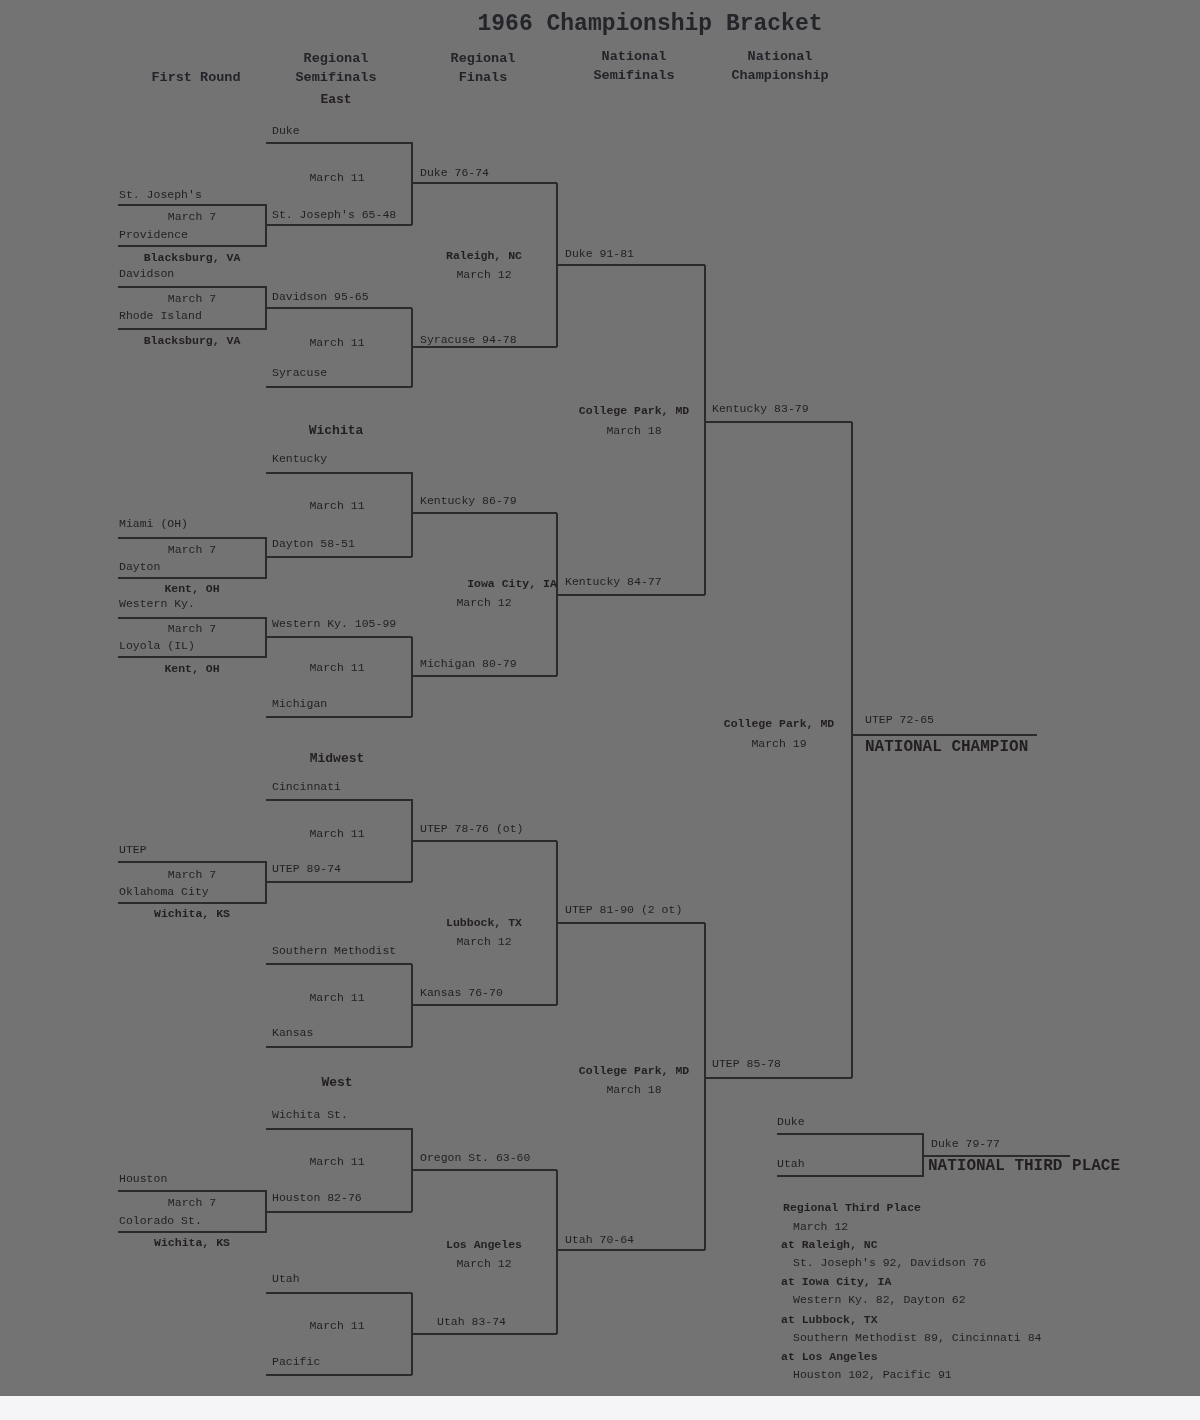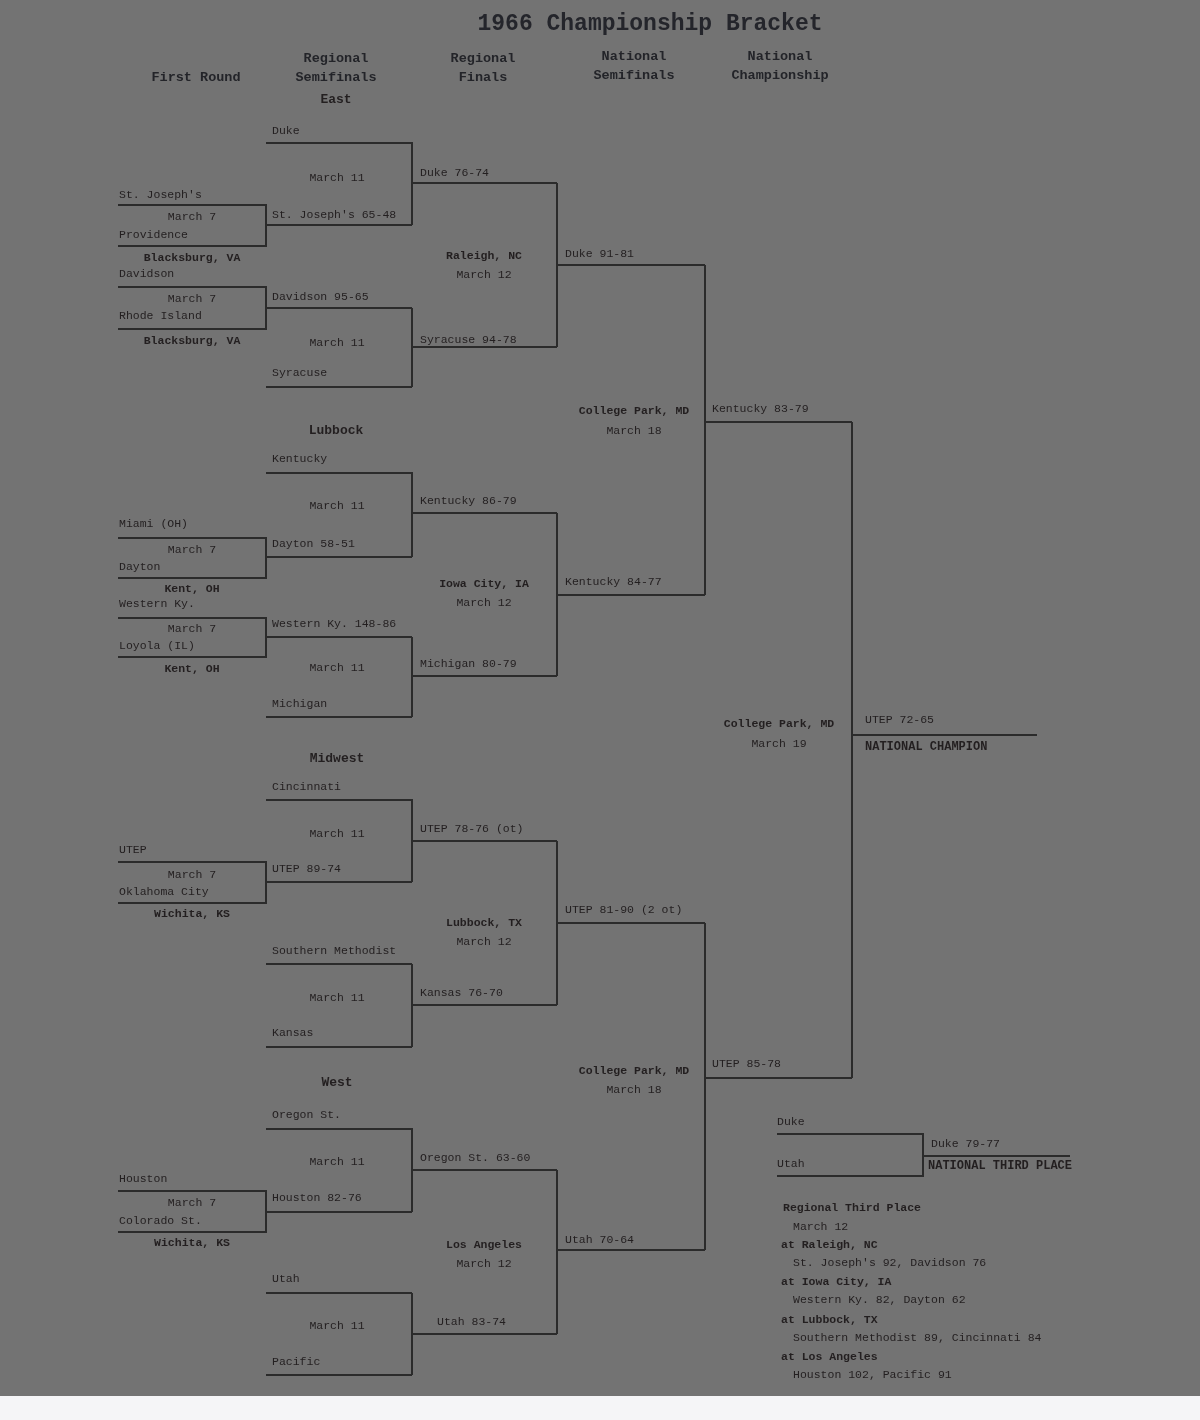--- a/index.html
+++ b/index.html
@@ -8,21 +8,21 @@
   svg.lines{position:absolute;left:0;top:0;}
   .lbl{position:absolute;font-size:11.5px;line-height:13px;white-space:nowrap;color:#231f20;}
   .b{font-weight:bold;}
   .c{transform:translateX(-50%);text-align:right;}
   .hdr{position:absolute;font-size:13.5px;line-height:19px;font-weight:bold;text-align:center;
        white-space:pre-line;transform:translateX(-50%);color:#232429;}
   .region{position:absolute;font-size:13px;font-weight:bold;transform:translateX(-50%);
           white-space:nowrap;color:#231f20;}
   .title{position:absolute;left:650px;top:11px;transform:translateX(-50%);font-size:23px;
          font-weight:bold;white-space:nowrap;color:#24252b;}
-  .cap{font-size:12px;font-weight:bold;}
+  .cap{font-size:16px;font-weight:bold;}
   .page-edge{position:absolute;left:0;top:1396px;width:1200px;height:24px;background:#f5f5f7;}
 </style>
 </head>
 <body>
 
 <div class="bracket">
 
   <svg class="lines" width="1200" height="1420" viewBox="0 0 1200 1420" fill="none" stroke="#2b2b2b" stroke-width="2" shape-rendering="crispEdges">
     <path d="M118 205H266V246H118 M266 225H412 M118 287H266V329H118 M266 308H412"></path>
     <path d="M266 143H412V225 M412 183H557 M266 387H412 M412 308V387 M412 347H557"></path>
@@ -68,38 +68,38 @@
   <div class="lbl" style="left:119px;top:309px">Rhode Island</div>
   <div class="lbl b c" style="left:192px;top:334px">Blacksburg, VA</div>
   <div class="lbl" style="left:272px;top:290px">Davidson 95-65</div>
   <div class="lbl c" style="left:337px;top:336px">March 11</div>
   <div class="lbl" style="left:272px;top:366px">Syracuse</div>
   <div class="lbl" style="left:420px;top:333px">Syracuse 94-78</div>
   <div class="lbl b c" style="left:484px;top:249px">Raleigh, NC</div>
   <div class="lbl c" style="left:484px;top:268px">March 12</div>
   <div class="lbl" style="left:565px;top:247px">Duke 91-81</div>
 
-  <div class="region" style="left:336px;top:423px">Lubbock</div>
+  <div class="region" style="left:336px;top:423px">Wichita</div>
   <div class="lbl" style="left:272px;top:452px">Kentucky</div>
   <div class="lbl c" style="left:337px;top:499px">March 11</div>
   <div class="lbl" style="left:420px;top:494px">Kentucky 86-79</div>
   <div class="lbl" style="left:119px;top:517px">Miami (OH)</div>
   <div class="lbl c" style="left:192px;top:543px">March 7</div>
   <div class="lbl" style="left:119px;top:560px">Dayton</div>
   <div class="lbl b c" style="left:192px;top:582px">Kent, OH</div>
   <div class="lbl" style="left:272px;top:537px">Dayton 58-51</div>
   <div class="lbl" style="left:119px;top:597px">Western Ky.</div>
   <div class="lbl c" style="left:192px;top:622px">March 7</div>
   <div class="lbl" style="left:119px;top:639px">Loyola (IL)</div>
   <div class="lbl b c" style="left:192px;top:662px">Kent, OH</div>
-  <div class="lbl" style="left:272px;top:617px">Western Ky. 148-86</div>
+  <div class="lbl" style="left:272px;top:617px">Western Ky. 105-99</div>
   <div class="lbl c" style="left:337px;top:661px">March 11</div>
   <div class="lbl" style="left:272px;top:697px">Michigan</div>
   <div class="lbl" style="left:420px;top:657px">Michigan 80-79</div>
-  <div class="lbl b c" style="left:484px;top:577px">Iowa City, IA</div>
+  <div class="lbl b c" style="left:512px;top:577px">Iowa City, IA</div>
   <div class="lbl c" style="left:484px;top:596px">March 12</div>
   <div class="lbl" style="left:565px;top:575px">Kentucky 84-77</div>
 
   <div class="lbl b c" style="left:634px;top:404px">College Park, MD</div>
   <div class="lbl c" style="left:634px;top:424px">March 18</div>
   <div class="lbl" style="left:712px;top:402px">Kentucky 83-79</div>
 
   <div class="region" style="left:337px;top:751px">Midwest</div>
   <div class="lbl" style="left:272px;top:780px">Cincinnati</div>
   <div class="lbl c" style="left:337px;top:827px">March 11</div>
@@ -111,21 +111,21 @@
   <div class="lbl" style="left:272px;top:862px">UTEP 89-74</div>
   <div class="lbl" style="left:272px;top:944px">Southern Methodist</div>
   <div class="lbl c" style="left:337px;top:991px">March 11</div>
   <div class="lbl" style="left:272px;top:1026px">Kansas</div>
   <div class="lbl" style="left:420px;top:986px">Kansas 76-70</div>
   <div class="lbl b c" style="left:484px;top:916px">Lubbock, TX</div>
   <div class="lbl c" style="left:484px;top:935px">March 12</div>
   <div class="lbl" style="left:565px;top:903px">UTEP 81-90 (2 ot)</div>
 
   <div class="region" style="left:337px;top:1075px">West</div>
-  <div class="lbl" style="left:272px;top:1108px">Oregon St.</div>
+  <div class="lbl" style="left:272px;top:1108px">Wichita St.</div>
   <div class="lbl c" style="left:337px;top:1155px">March 11</div>
   <div class="lbl" style="left:420px;top:1151px">Oregon St. 63-60</div>
   <div class="lbl" style="left:119px;top:1172px">Houston</div>
   <div class="lbl c" style="left:192px;top:1196px">March 7</div>
   <div class="lbl" style="left:119px;top:1214px">Colorado St.</div>
   <div class="lbl b c" style="left:192px;top:1236px">Wichita, KS</div>
   <div class="lbl" style="left:272px;top:1191px">Houston 82-76</div>
   <div class="lbl" style="left:272px;top:1272px">Utah</div>
   <div class="lbl c" style="left:337px;top:1319px">March 11</div>
   <div class="lbl" style="left:272px;top:1355px">Pacific</div>

